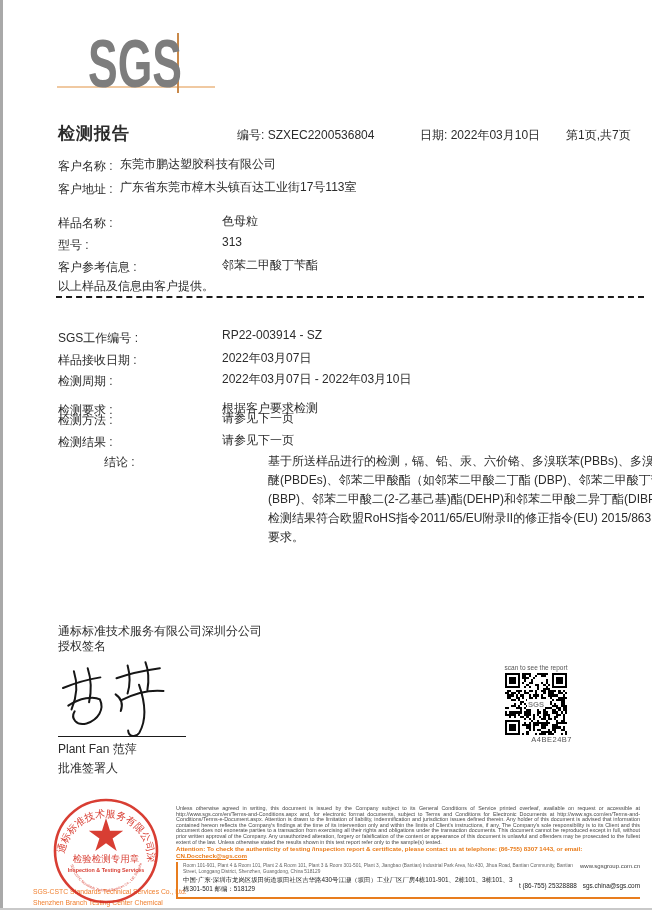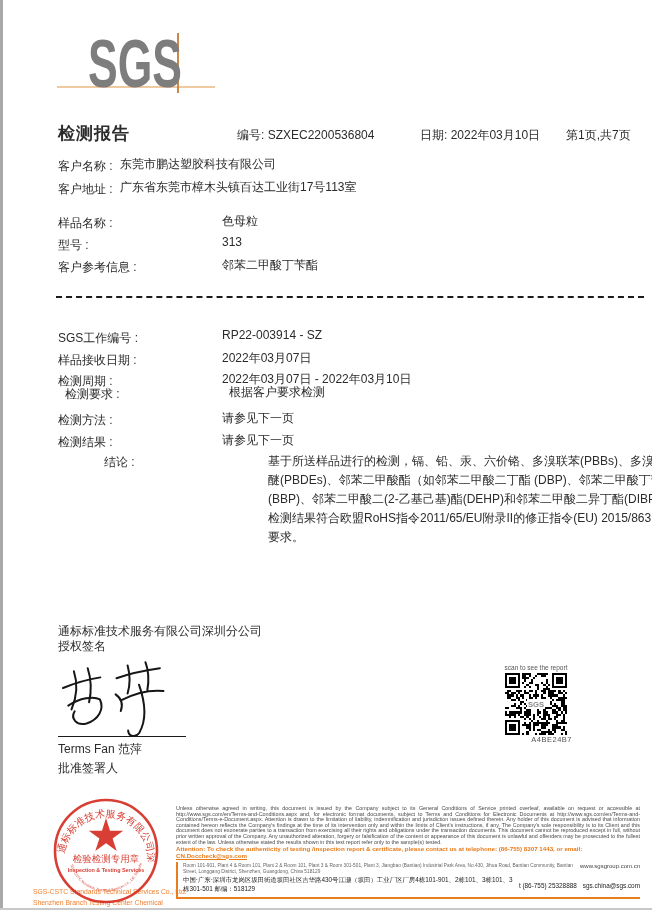--- a/index.html
+++ b/index.html
@@ -26,21 +26,21 @@
   .row{position:absolute;left:58px;}
   .row .v1{position:absolute;left:62px;top:0;width:480px;white-space:nowrap;}
   .row .v2{position:absolute;left:164px;top:0;width:420px;}
 
   #client-name{top:156px;} #client-addr{top:179px;}
   #sample-name{top:213px;} #sample-model{top:235px;} #sample-ref{top:257px;}
   #sample-note{left:58px;top:278px;font-size:12px;}
   #dash-sep{left:56px;top:296px;width:588px;border-top:2px dashed #1b1b1b;height:0;}
 
   #job-1{top:328px;} #job-2{top:350px;} #job-3{top:371px;}
-  #job-4{top:384px;margin-left:7px;} #job-5{top:410px;} #job-6{top:432px;}
+  #job-4{top:400px;} #job-5{top:410px;} #job-6{top:432px;}
   #conclusion-row{top:452px;margin-left:46px;}
   #conclusion-row .v2{line-height:19px;white-space:normal;width:420px;}
 
   #sig-company{left:58px;top:623px;font-size:12px;}
   #sig-auth{left:58px;top:638px;font-size:12px;}
   #signature{left:56px;top:660px;}
   #sig-line{left:58px;top:736px;width:128px;height:0;border-top:1.5px solid #1b1b1b;}
   #sig-name{left:58px;top:741px;font-size:12px;}
   #sig-role{left:58px;top:760px;font-size:12px;}
 
@@ -105,20 +105,21 @@
     <span class="val v2">色母粒</span>
   </div>
   <div class="row" id="sample-model">
     <span class="lbl">型号 :</span>
     <span class="val v2">313</span>
   </div>
   <div class="row" id="sample-ref">
     <span class="lbl">客户参考信息 :</span>
     <span class="val v2">邻苯二甲酸丁苄酯</span>
   </div>
+  <div class="abs" id="sample-note">以上样品及信息由客户提供。</div>
 
   <div class="abs" id="dash-sep"></div>
 
   <div class="row" id="job-1">
     <span class="lbl">SGS工作编号 :</span>
     <span class="val v2">RP22-003914 - SZ</span>
   </div>
   <div class="row" id="job-2">
     <span class="lbl">样品接收日期 :</span>
     <span class="val v2">2022年03月07日</span>
@@ -156,21 +157,21 @@
         <path d="M62,18 C76,14 92,12 106,11"></path>
         <path d="M74,6 C76,16 75,26 72,34"></path>
         <path d="M92,4 C95,14 94,24 92,32"></path>
         <path d="M60,34 C65,38 67,44 64,51"></path>
         <path d="M66,40 C80,34 96,32 108,34"></path>
         <path d="M84,26 C89,44 89,62 81,74 C77,79 70,77 70,71"></path>
       </g>
     </svg>
   </div>
   <div class="abs" id="sig-line"></div>
-  <div class="abs" id="sig-name">Terms Fan 范萍</div>
+  <div class="abs" id="sig-name">Plant Fan 范萍</div>
   <div class="abs" id="sig-role">批准签署人</div>
 
   <div class="abs" id="qr-block">
     <span id="qr-caption">scan to see the report</span>
     <div id="qr-box">
       <svg width="62" height="62" viewBox="0 0 29 29" shape-rendering="crispEdges">
         <rect x="0" y="0" width="29" height="29" fill="#ffffff"></rect>
         <g id="qr-modules" fill="#000000">
             <rect x="0" y="9" width="1" height="1"></rect>
             <rect x="0" y="16" width="1" height="1"></rect>

